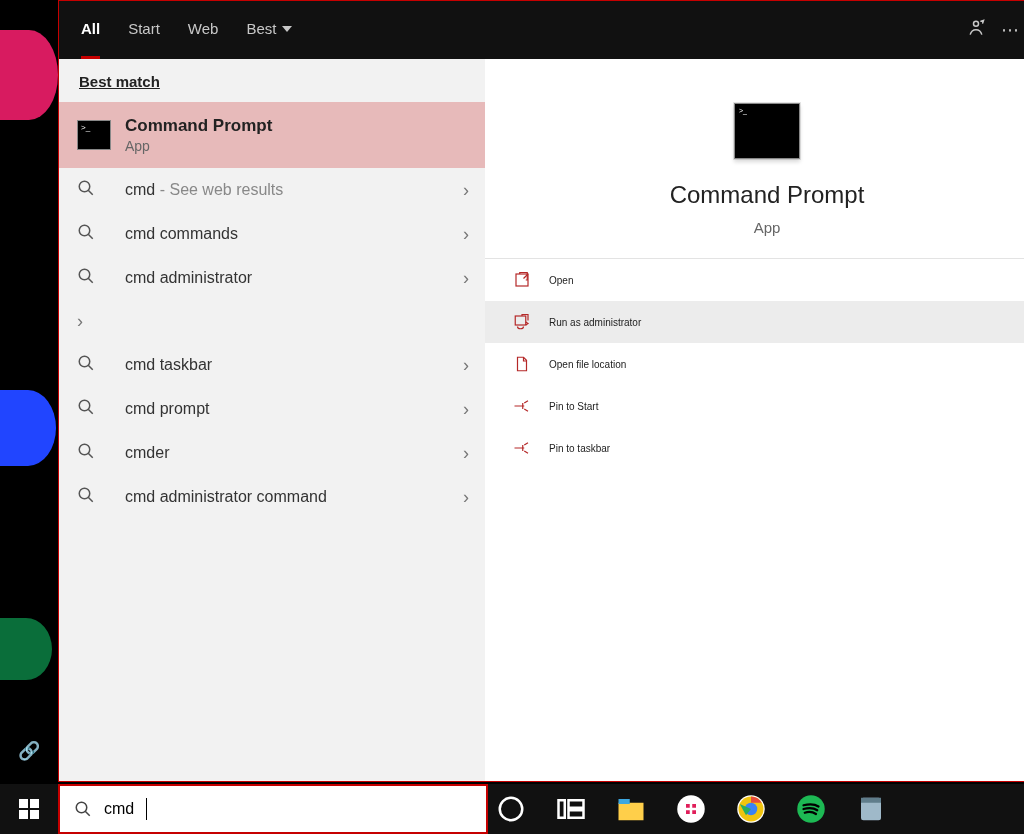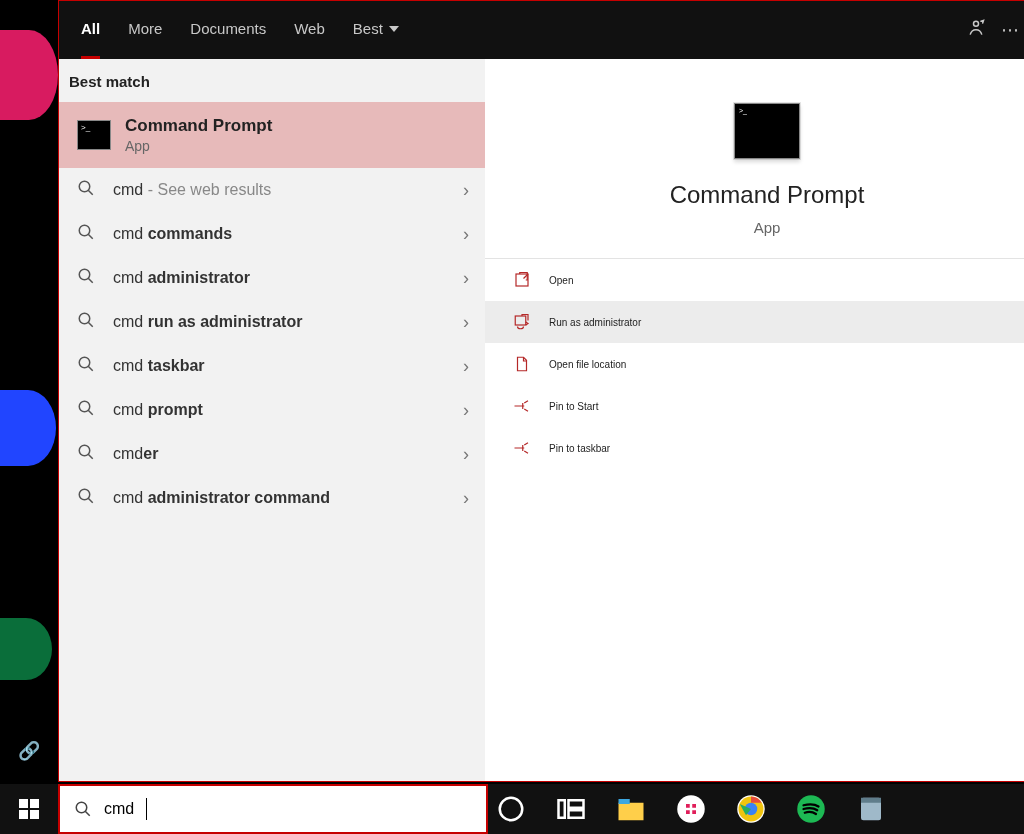--- a/index.html
+++ b/index.html
@@ -48,43 +48,43 @@
     }
     .tabs-bar .spacer { flex:1; }
     .tabs-bar .top-icon { width:34px;text-align:center;font-size:18px;color:#c8c8c8;cursor:pointer;}
 
     
     .columns { display:flex; }
     .left-col { width: 426px; background:#f2f2f2; height: 722px; display:flex;flex-direction:column;}
     .right-col { flex:1; background:#fff; height: 722px;}
 
     .section-label{
-      padding:14px 18px 12px 10px; font-weight:700; font-size:15px; color:#222;
+      padding:14px 18px 12px 20px; font-weight:700; font-size:15px; color:#222;text-decoration:underline;
     }
 
     .best-match{
       background:#e7baba; display:flex; align-items:center;
       padding:14px 18px; gap:14px;
     }
     .cmd-icon-small{
       width:34px;height:30px;background:#000;border:1px solid #888;
       display:inline-flex;align-items:flex-start;justify-content:flex-start;
       color:#fff;font-size:8px;padding:2px 3px;
     }
     .best-match .title{font-weight:600;font-size:17px;color:#222;}
     .best-match .subtitle{font-size:14px;color:#666;margin-top:2px;}
 
     .web-item{
       display:flex;align-items:center;justify-content:space-between;
       padding:11px 16px 11px 18px; cursor:pointer;
     }
-    .web-item .left{display:flex;align-items:center;gap:18px;font-size:16px;color:#333;}
+    .web-item .left{display:flex;align-items:center;gap:30px;font-size:16px;color:#333;}
     .web-item .left svg{width:18px;height:18px;stroke:#555;stroke-width:2;fill:none;}
     .web-item .chev{color:#777;font-size:18px;}
-    .web-item b{font-weight:700;}
+    .web-item b{font-weight:400;}
 
     
     .preview{
       text-align:center;padding:44px 0 22px 0;border-bottom:1px solid #e3e3e3;
     }
     .cmd-icon-big{
       width:66px;height:56px;margin:0 auto 22px auto;
       background:#000;border:1px solid #888;display:flex;
       align-items:flex-start;color:#fff;font-size:7px;padding:3px 4px;
       box-shadow:0 0 0 1px rgba(0,0,0,.1),0 3px 4px rgba(0,0,0,.15);
@@ -207,24 +207,21 @@
   <input type="text" style="position: absolute; opacity: 0; pointer-events: none;" placeholder="Type here to search">
 </div>
 
 <div class="start-menu">
 
   <div class="tabs-bar">
     <div class="tab active">
         <span>All</span>
       </div>
     <div class="tab">
-        <span>More</span>
-      </div>
-    <div class="tab">
-        <span>Documents</span>
+        <span>Start</span>
       </div>
     <div class="tab">
         <span>Web</span>
       </div>
     <div class="tab">
         <span>Best</span>
         <span class="caret-down"></span>
       </div>
     <div class="spacer"></div>
     <div class="top-icon">
@@ -278,27 +275,20 @@
             <div class="left">
               <span><svg viewBox="0 0 24 24">
                   <circle cx="10" cy="10" r="7"></circle>
                   <line x1="15" y1="15" x2="21" y2="21"></line>
                 </svg></span>
               <span>cmd <b>administrator</b></span>
             </div>
             <span class="chev">›</span>
           </div>
           <div class="web-item">
-            <div class="left">
-              <span><svg viewBox="0 0 24 24">
-                  <circle cx="10" cy="10" r="7"></circle>
-                  <line x1="15" y1="15" x2="21" y2="21"></line>
-                </svg></span>
-              <span>cmd <b>run as administrator</b></span>
-            </div>
             <span class="chev">›</span>
           </div>
           <div class="web-item">
             <div class="left">
               <span><svg viewBox="0 0 24 24">
                   <circle cx="10" cy="10" r="7"></circle>
                   <line x1="15" y1="15" x2="21" y2="21"></line>
                 </svg></span>
               <span>cmd <b>taskbar</b></span>
             </div>

